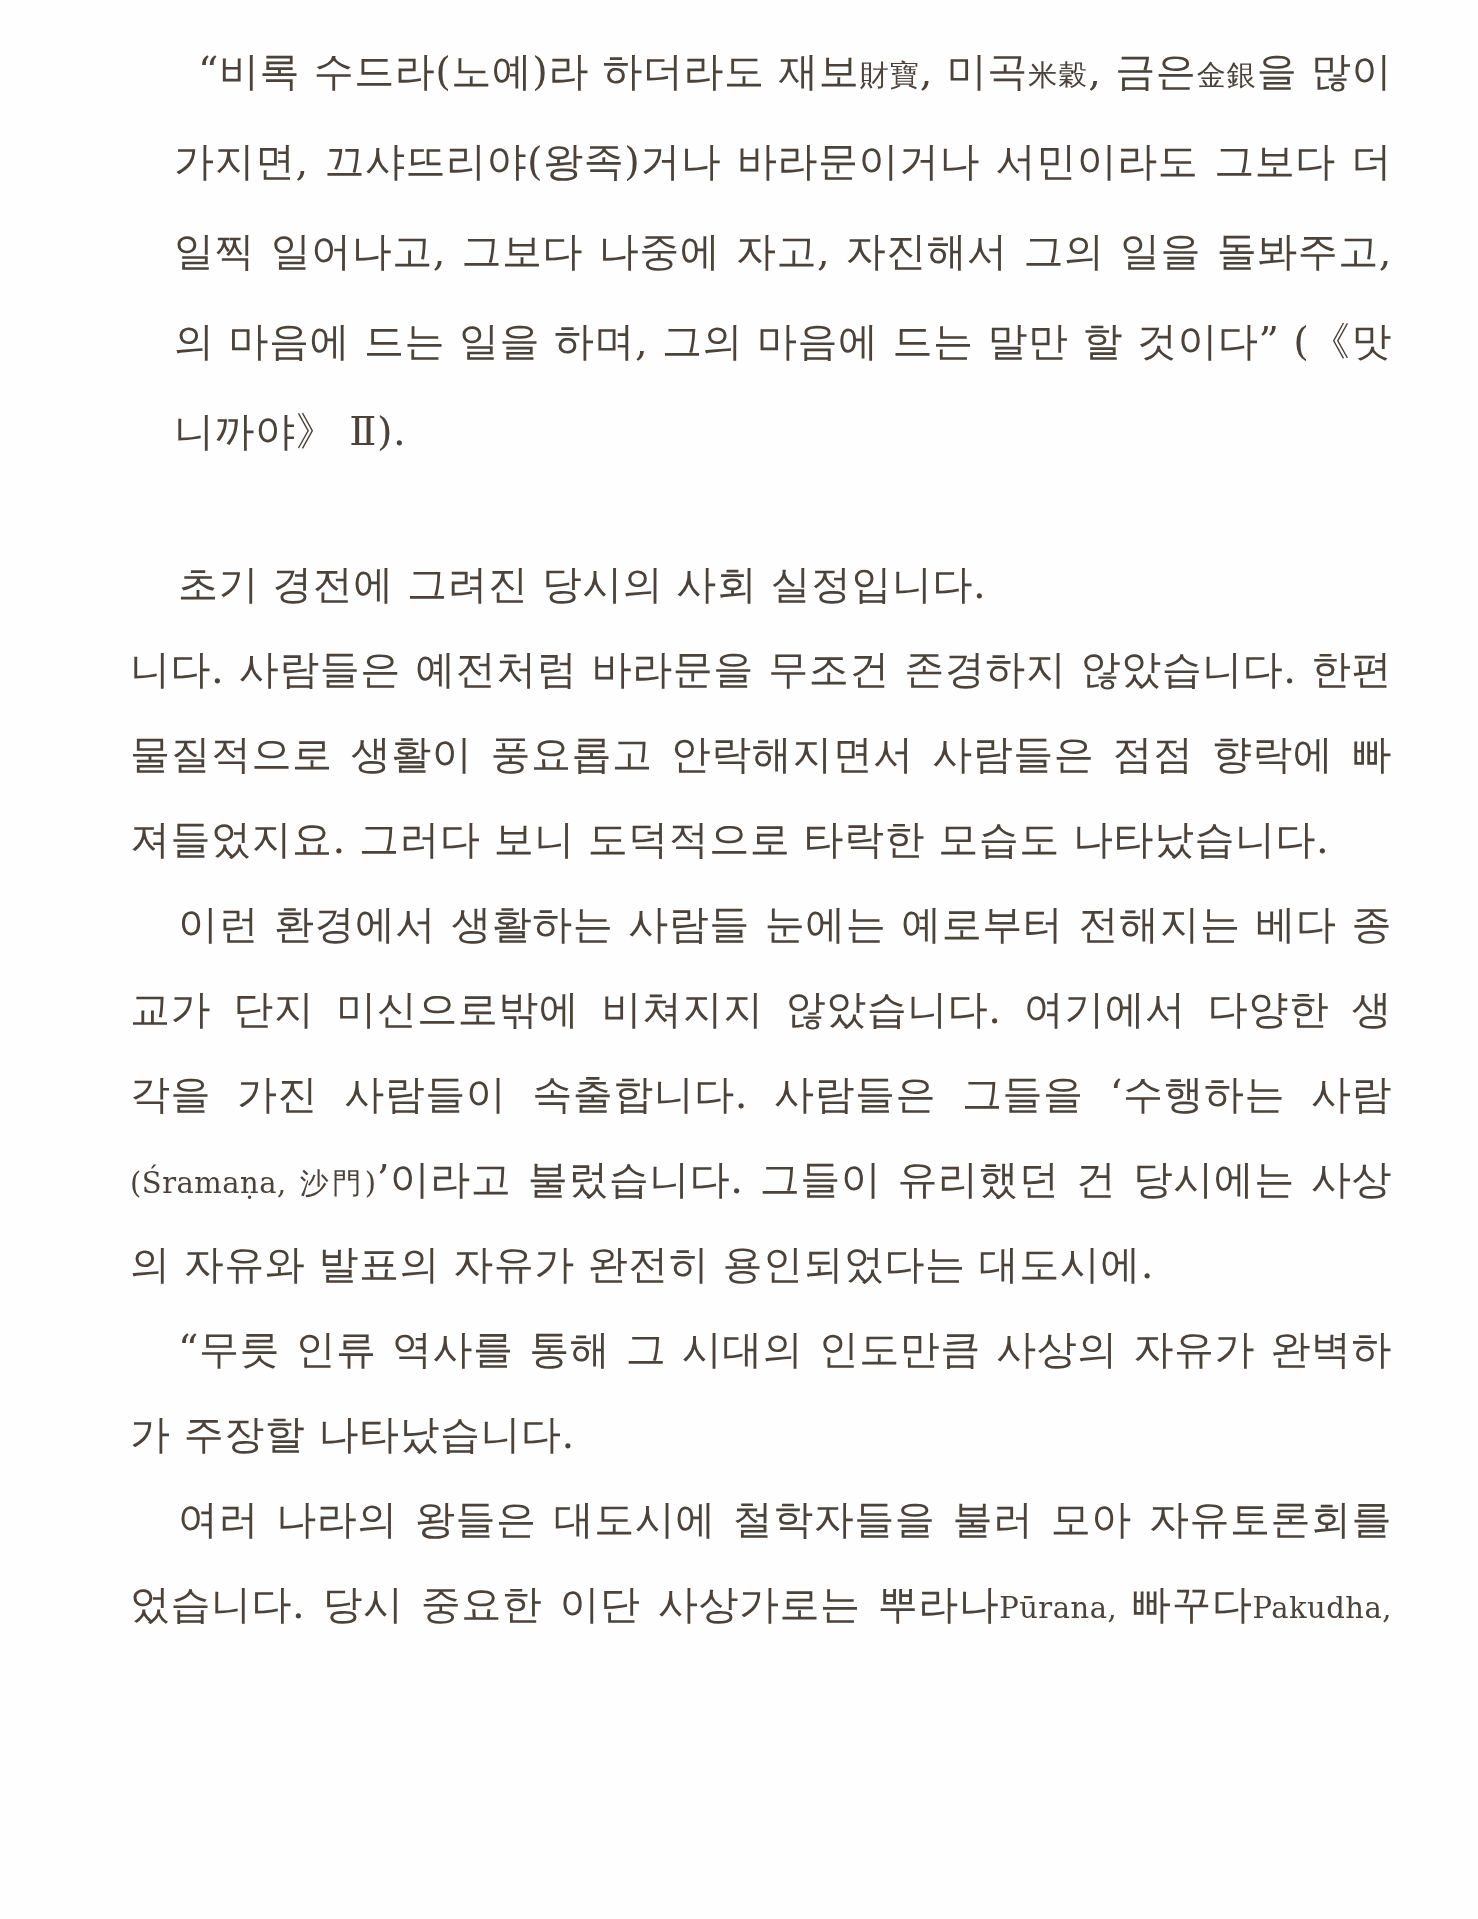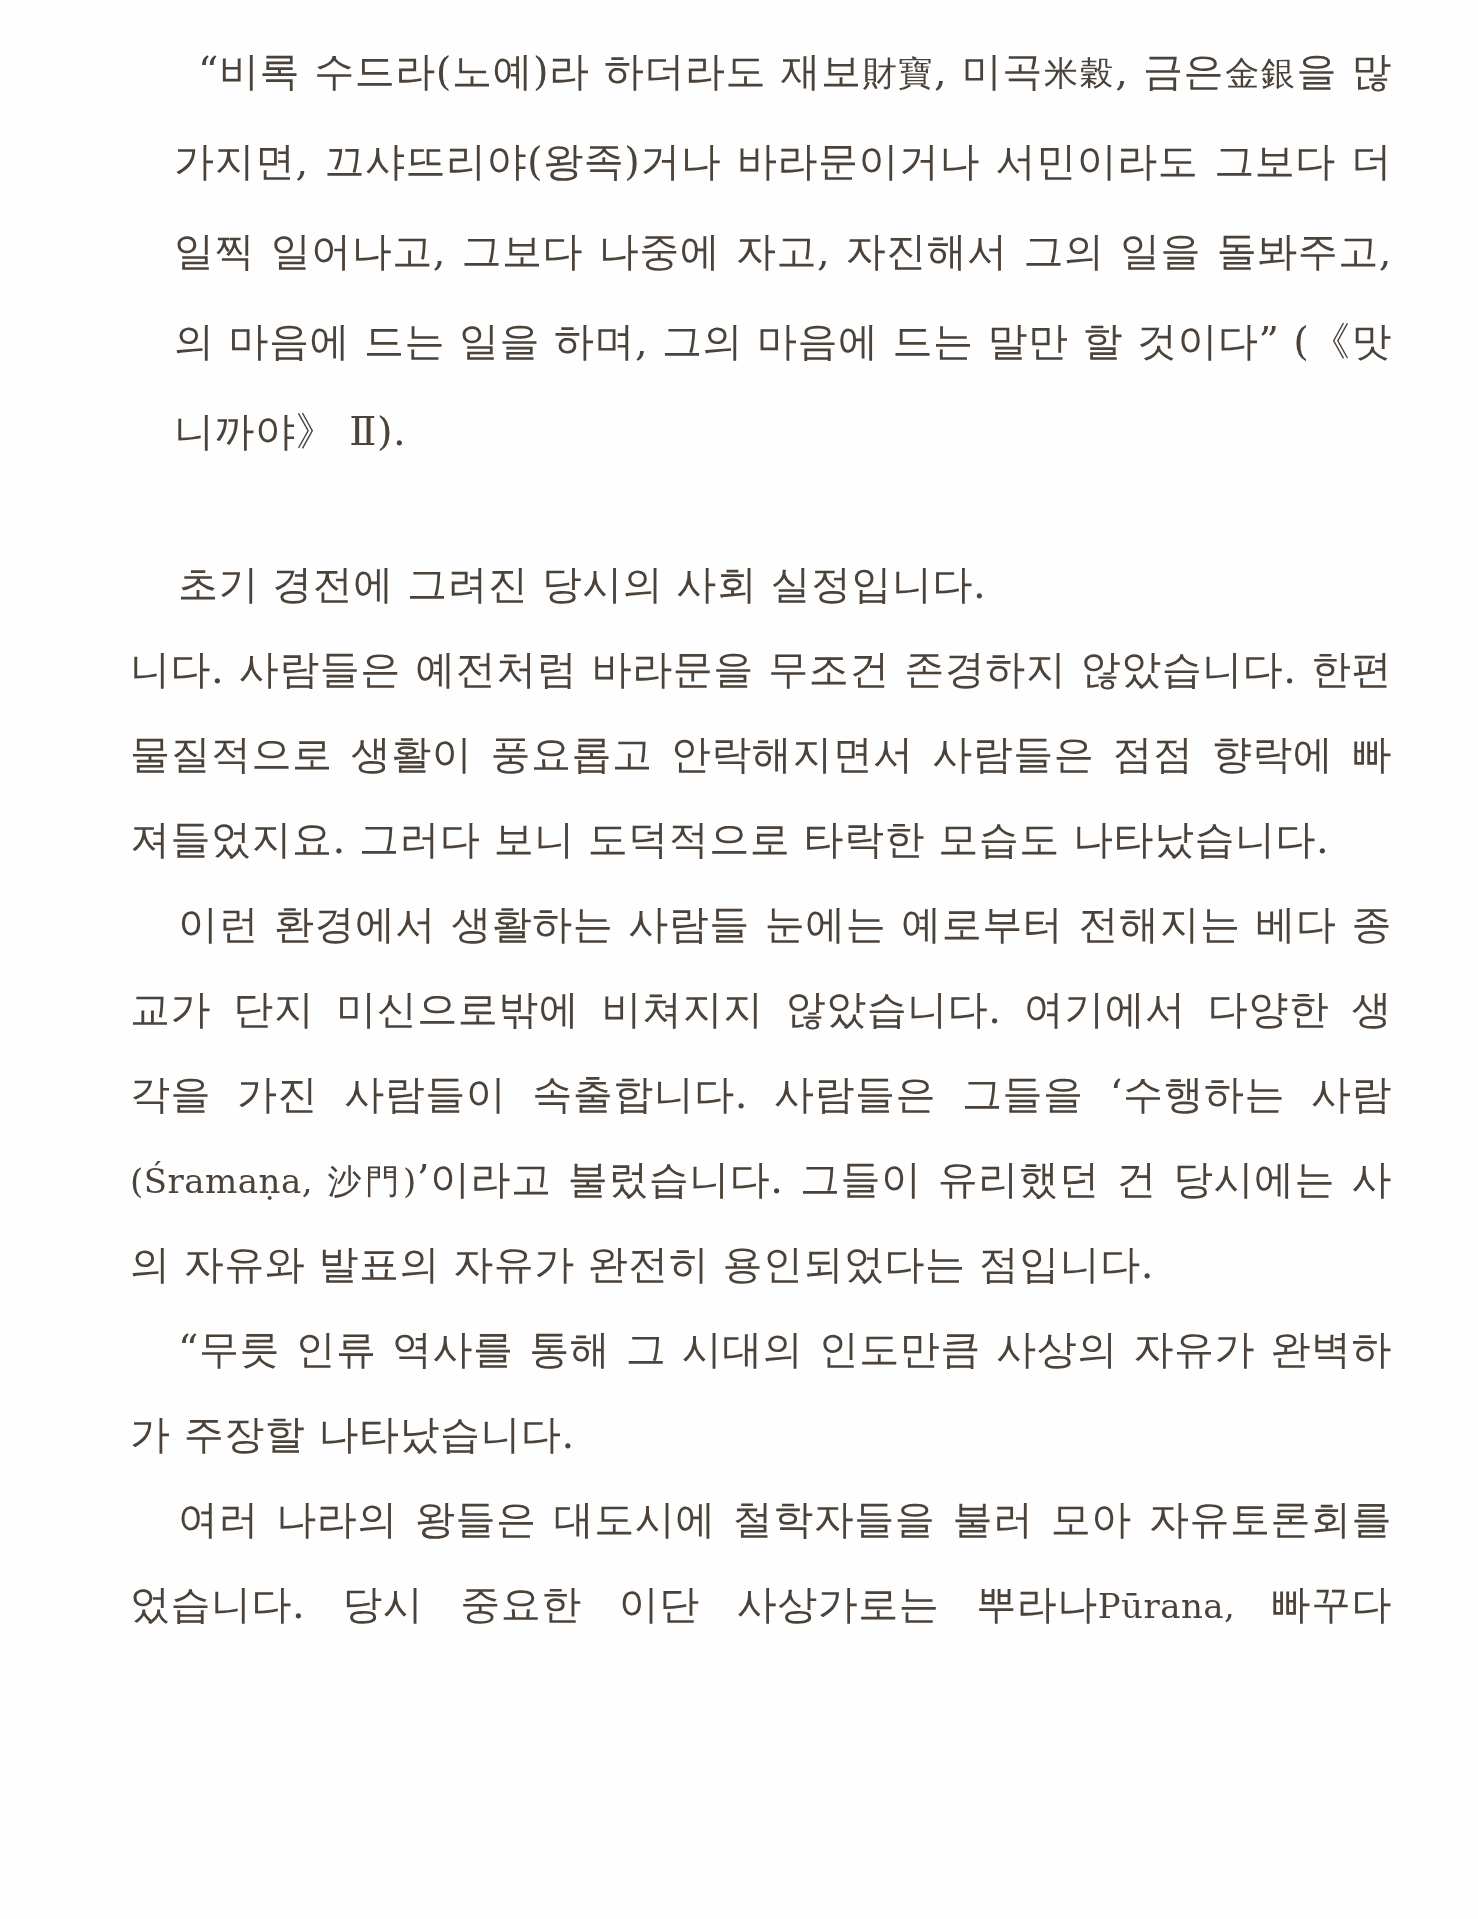--- a/index.html
+++ b/index.html
@@ -36,21 +36,21 @@
   .line.j {
     text-align-last: justify;
   }
   .line.ind {
     text-indent: 48px;
   }
   .line.ind-sm {
     text-indent: 24px;
   }
   .sm {
-    font-size: 34px;
+    font-size: 29px;
   }
   .spacer {
     width: 100%;
   }
 </style>
 </head>
 <body>
 
 <div class="page">
   <div id="content" class="content" style="color: rgb(75, 66, 58);">
@@ -64,20 +64,20 @@
       <div class="spacer" style="height: 66px;"></div>
       <div class="block" style="--lh: 85px;">
         <div class="line ind"><span>초기 경전에 그려진 당시의 사회 실정입니다.</span></div>
         <div class="line j"><span>니다. 사람들은 예전처럼 바라문을 무조건 존경하지 않았습니다. 한편</span></div>
         <div class="line j"><span>물질적으로 생활이 풍요롭고 안락해지면서 사람들은 점점 향락에 빠</span></div>
         <div class="line"><span>져들었지요. 그러다 보니 도덕적으로 타락한 모습도 나타났습니다.</span></div>
         <div class="line j ind"><span>이런 환경에서 생활하는 사람들 눈에는 예로부터 전해지는 베다 종</span></div>
         <div class="line j"><span>교가 단지 미신으로밖에 비쳐지지 않았습니다. 여기에서 다양한 생</span></div>
         <div class="line j"><span>각을 가진 사람들이 속출합니다. 사람들은 그들을 ‘수행하는 사람</span></div>
         <div class="line j"><span class="sm">(Śramaṇa, 沙門)</span><span>’이라고 불렀습니다. 그들이 유리했던 건 당시에는 사상</span></div>
-        <div class="line"><span>의 자유와 발표의 자유가 완전히 용인되었다는 점입니다.</span></div>
+        <div class="line"><span>의 자유와 발표의 자유가 완전히 용인되었다는 대도시에.</span></div>
         <div class="line j ind"><span>“무릇 인류 역사를 통해 그 시대의 인도만큼 사상의 자유가 완벽하</span></div>
         <div class="line"><span>가 주장할 나타났습니다.</span></div>
         <div class="line j ind"><span>여러 나라의 왕들은 대도시에 철학자들을 불러 모아 자유토론회를</span></div>
         <div class="line j"><span>었습니다. 당시 중요한 이단 사상가로는 뿌라나</span><span class="sm">Pūrana, </span><span>빠꾸다</span><span class="sm">Pakudha,</span></div>
       </div>
     </div>
 </div>
 
 </body></html>

